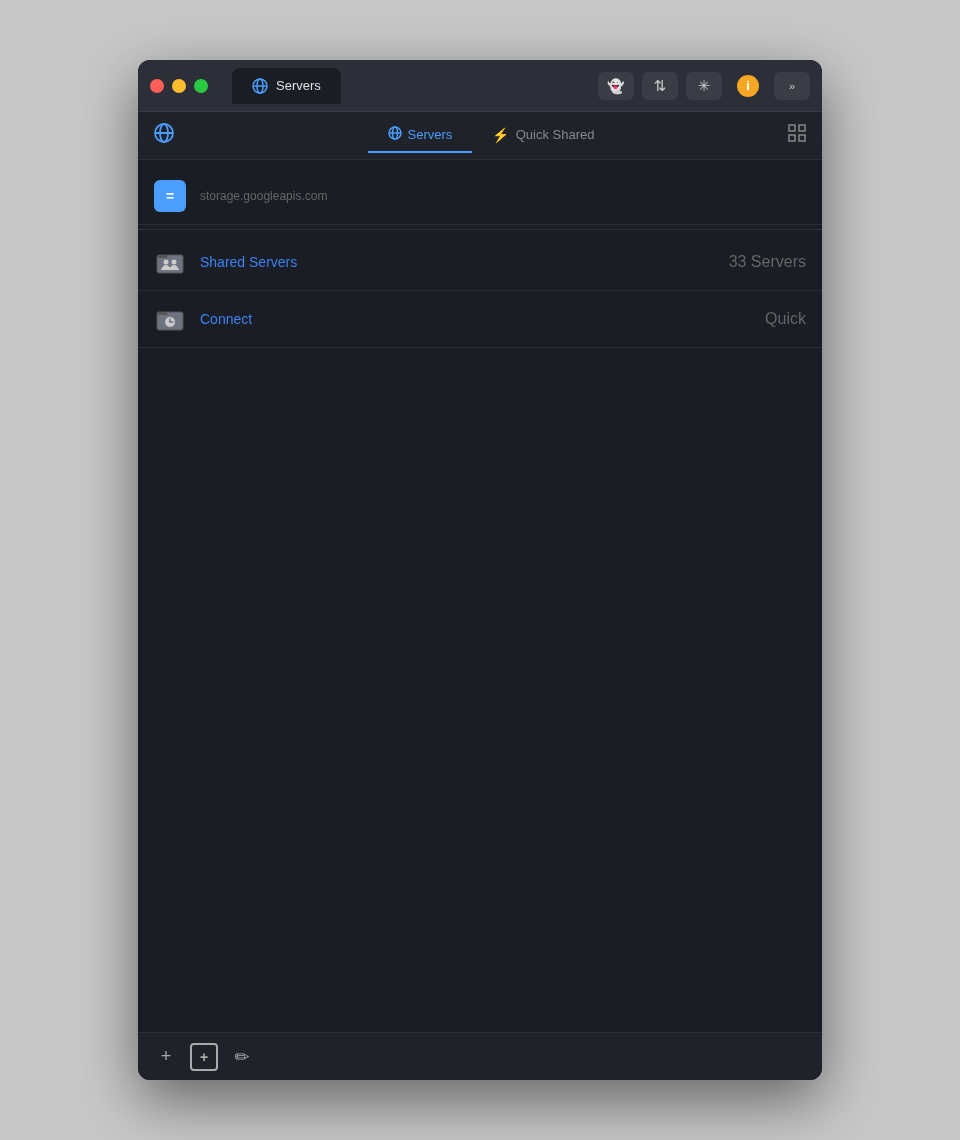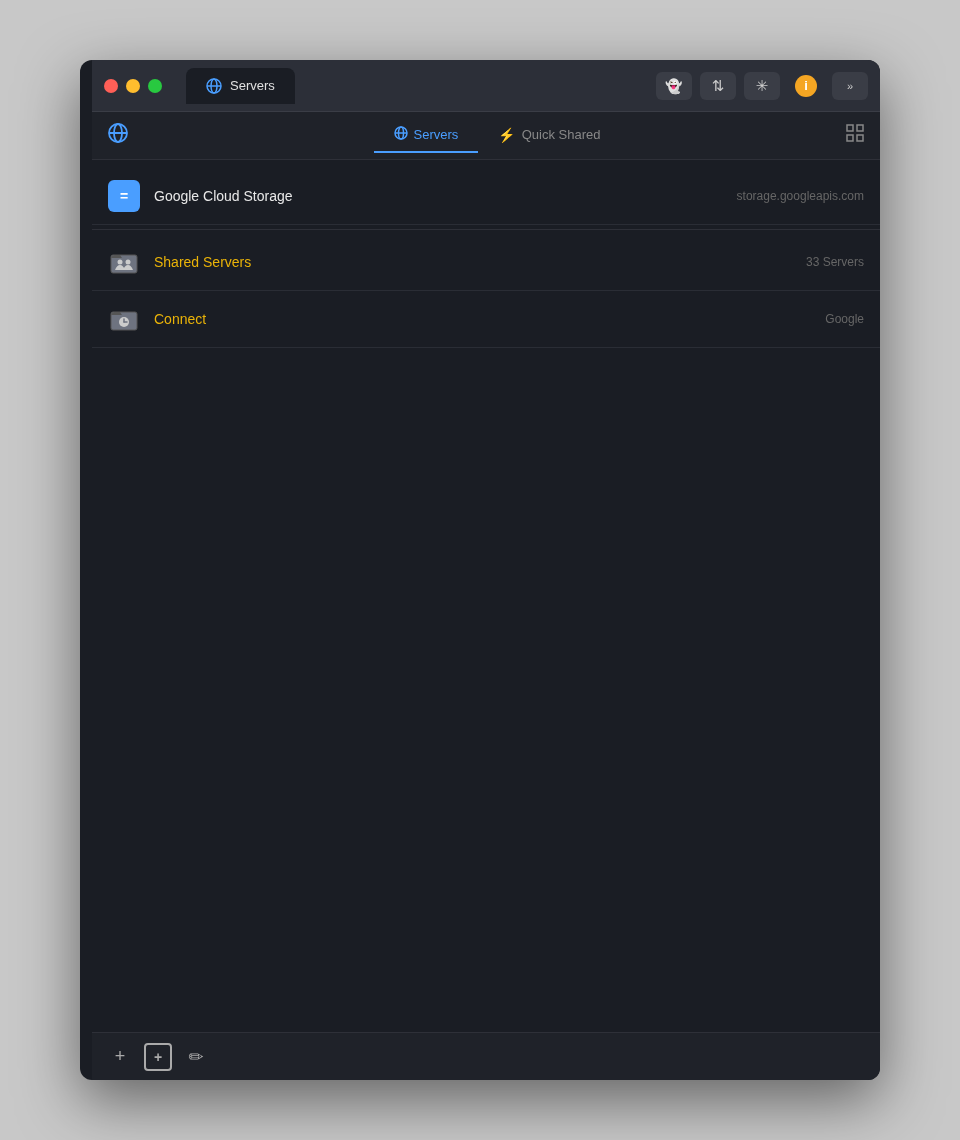--- a/index.html
+++ b/index.html
@@ -8,29 +8,28 @@
       background: #c8c8c8;
       display: flex;
       justify-content: center;
       align-items: center;
       min-height: 1140px;
       width: 960px;
       font-family: -apple-system, BlinkMacSystemFont, 'Helvetica Neue', sans-serif;
     }
 
     .window {
-      width: 800px;
+      width: 684px;
       height: 1020px;
       background: #1a1d24;
       border-radius: 12px;
       box-shadow: 0 20px 60px rgba(0,0,0,0.5);
       overflow: hidden;
       display: flex;
       flex-direction: column;
-      padding-left: 12px;
     }
 
     
     .titlebar {
       background: #2c2f38;
       height: 52px;
       display: flex;
       align-items: center;
       padding: 0 12px;
       flex-shrink: 0;
@@ -229,28 +228,28 @@
       justify-content: center;
       font-size: 22px;
     }
 
     .folder-icon svg {
       width: 28px;
       height: 28px;
     }
 
     .folder-name {
-      color: #eab308;
+      color: #3b82f6;
       font-size: 14px;
       flex: 1;
     }
 
     .folder-meta {
       color: #666;
-      font-size: 12px;
+      font-size: 16px;
     }
 
     
     .bottom-toolbar {
       height: 48px;
       background: #1f2229;
       border-top: 1px solid #2e3038;
       display: flex;
       align-items: center;
       padding: 0 14px;
@@ -353,21 +352,20 @@
       </svg>
     </div>
   </div>
 
   <div class="server-list">
 
     <div class="server-item">
       <div class="server-icon-box">
         <span>=</span>
       </div>
-      <span class="server-name">Google Cloud Storage</span>
       <span class="server-url">storage.googleapis.com</span>
     </div>
 
     <div style="height:1px; background:#2e3038; margin: 4px 0;"></div>
 
     <div class="folder-item">
       <div class="folder-icon">
         <svg viewBox="0 0 28 28" fill="none">
           <rect x="1" y="7" width="26" height="18" rx="2" fill="#6e7380" stroke="#555" stroke-width="1"></rect>
           <path d="M1 10 Q2 7 5 7 L10 7 L12 10 Z" fill="#555"></path>
@@ -387,21 +385,21 @@
         <svg viewBox="0 0 28 28" fill="none">
           <rect x="1" y="7" width="26" height="18" rx="2" fill="#6e7380" stroke="#555" stroke-width="1"></rect>
           <path d="M1 10 Q2 7 5 7 L10 7 L12 10 Z" fill="#555"></path>
 
           <circle cx="14" cy="17" r="5" fill="#ccc"></circle>
           <line x1="14" y1="14" x2="14" y2="17" stroke="#6e7380" stroke-width="1.5" stroke-linecap="round"></line>
           <line x1="14" y1="17" x2="17" y2="17" stroke="#6e7380" stroke-width="1.5" stroke-linecap="round"></line>
         </svg>
       </div>
       <span class="folder-name">Connect</span>
-      <span class="folder-meta">Google</span>
+      <span class="folder-meta">Quick</span>
     </div>
 
   </div>
 
   <div class="bottom-toolbar">
     <button class="bottom-btn">
       <span>+</span>
     </button>
     <button class="bottom-btn add-folder">
       <span>+</span>

